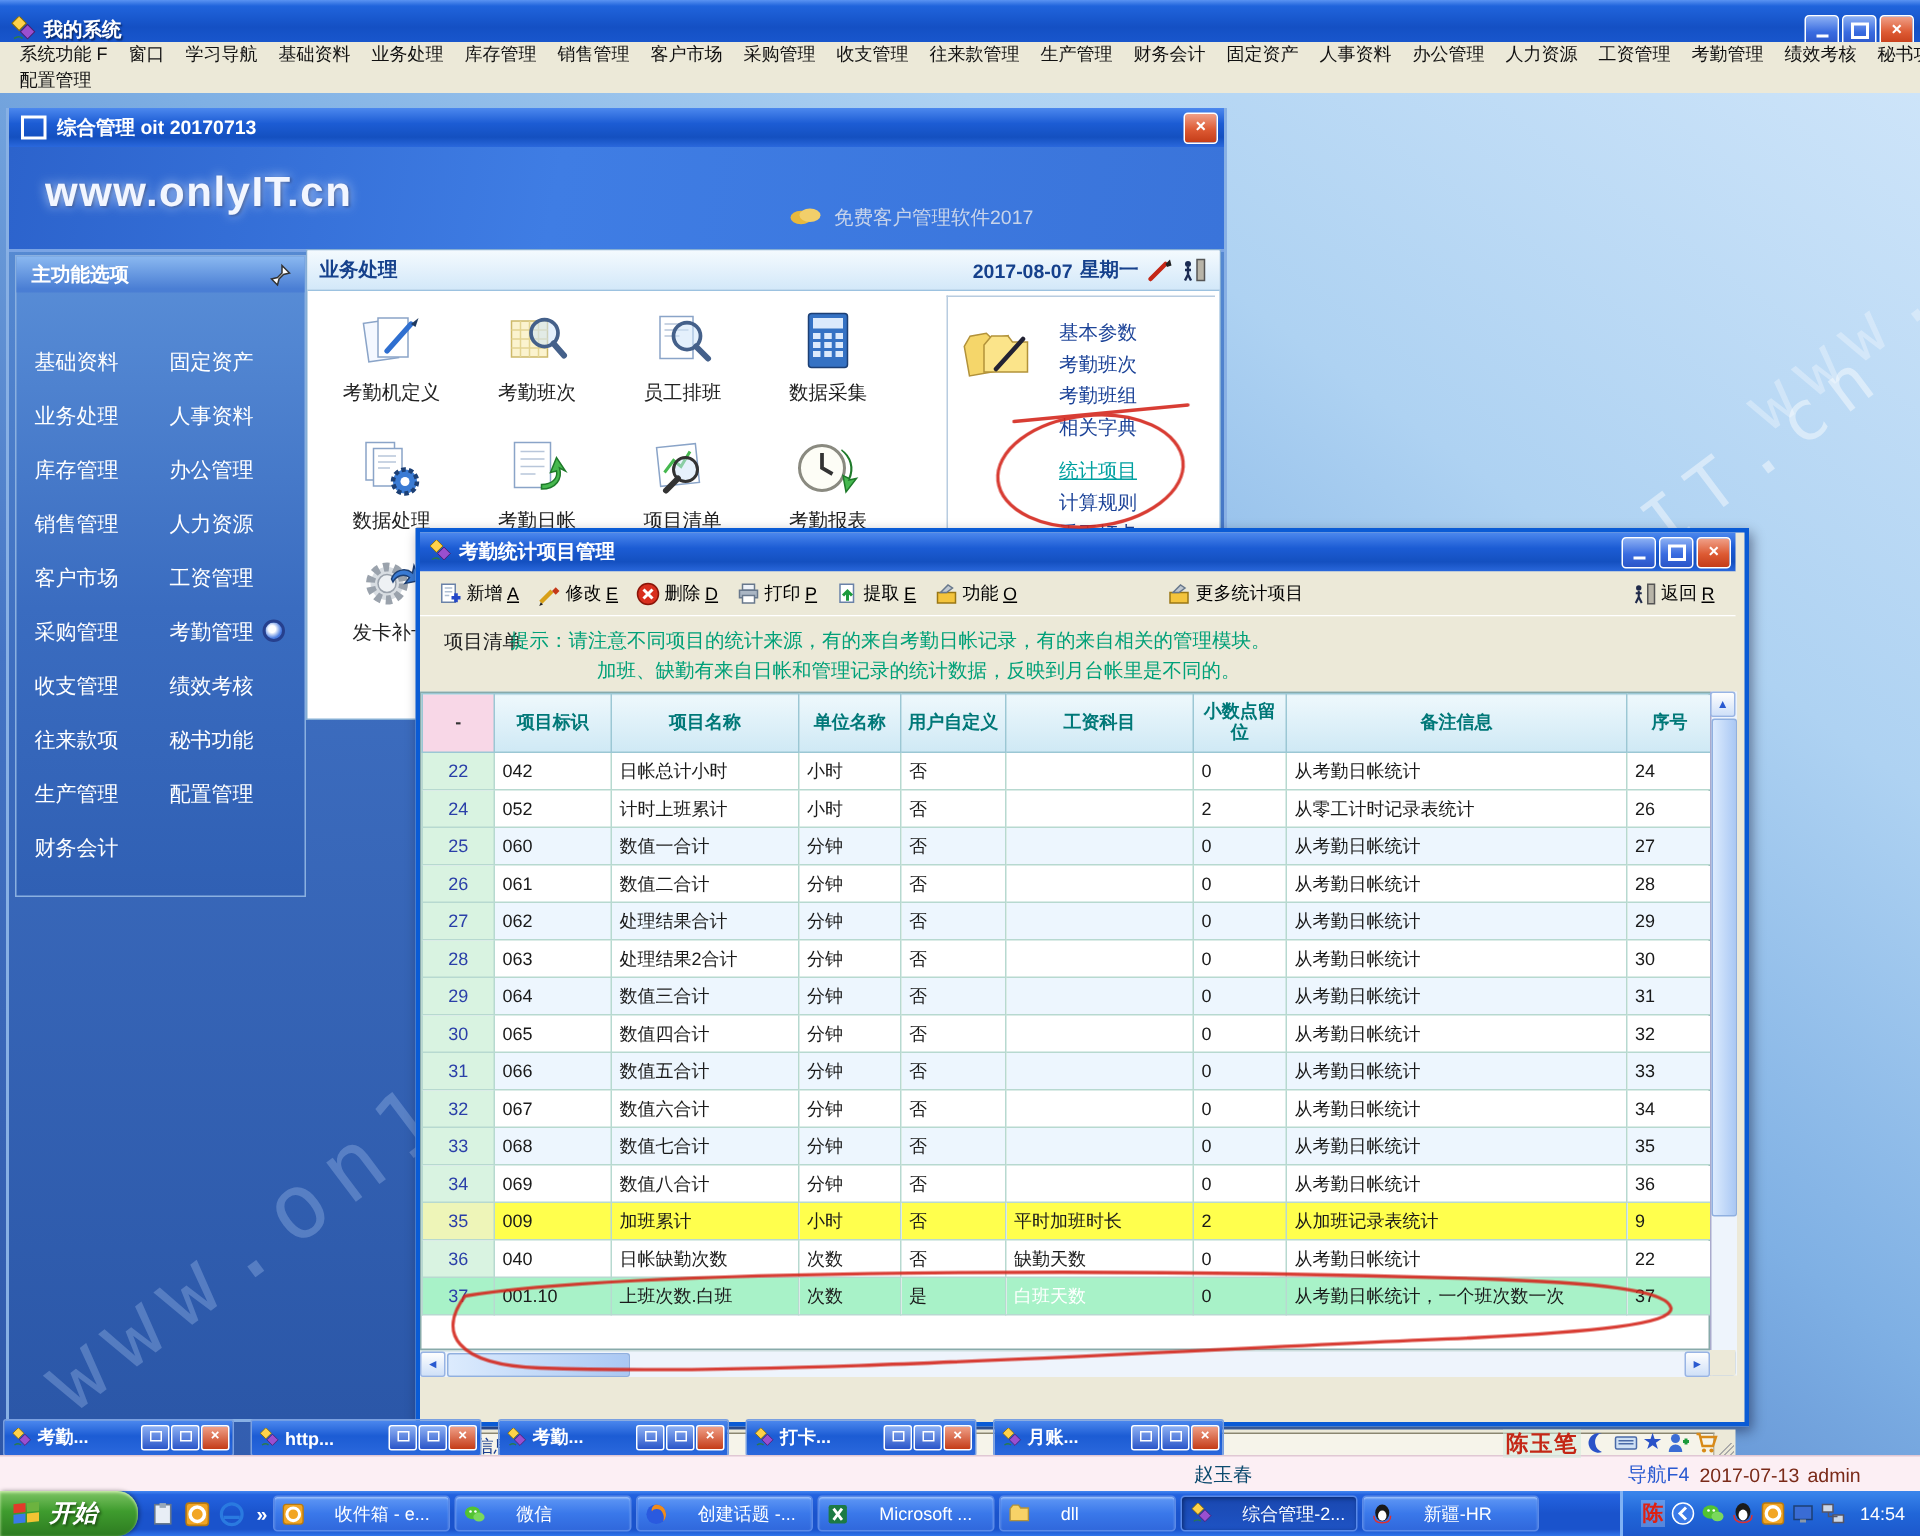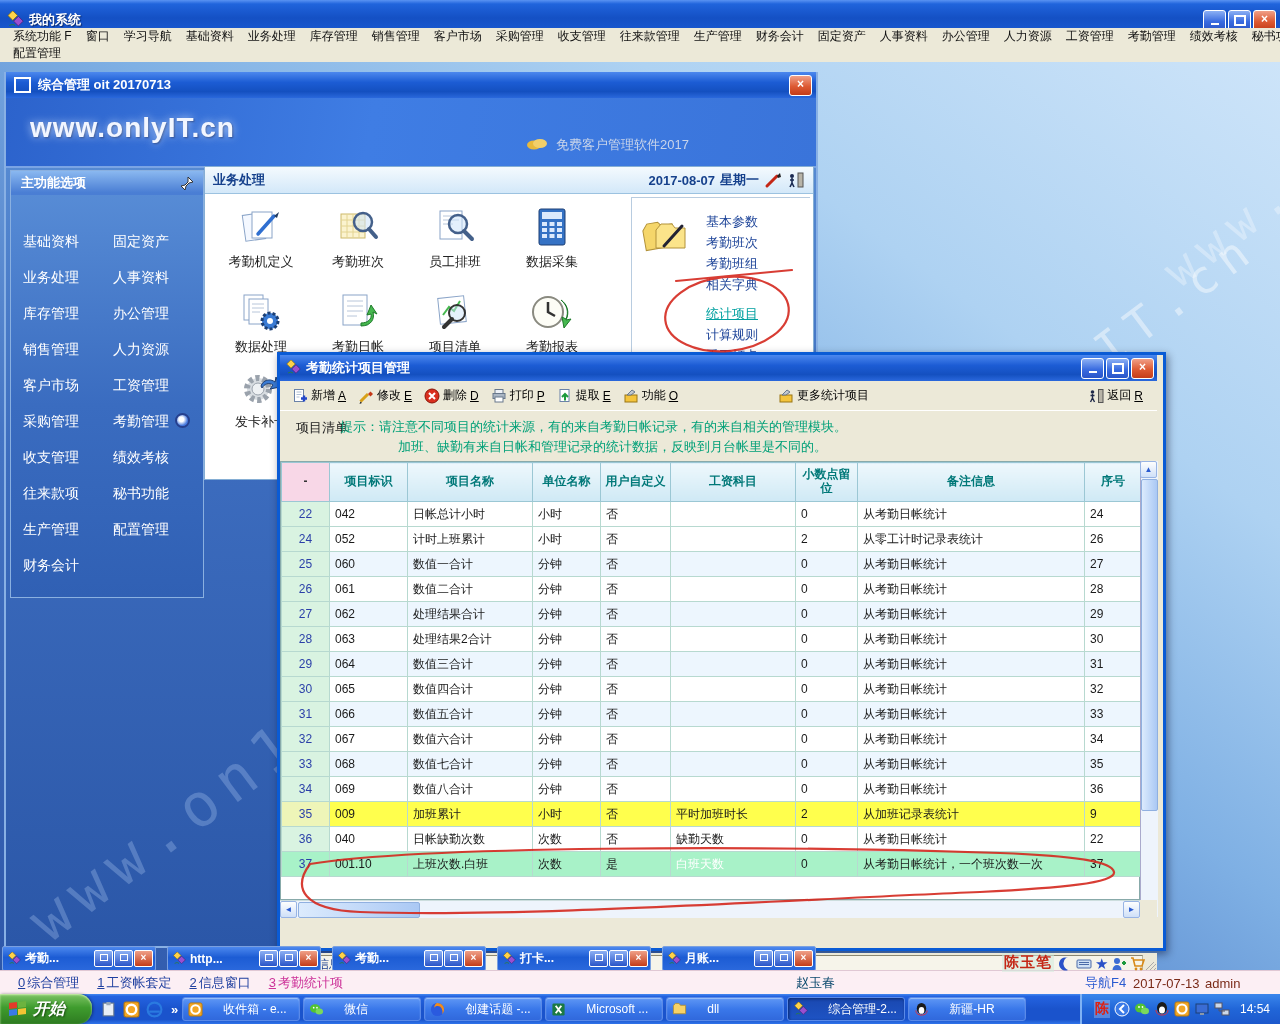--- a/index.html
+++ b/index.html
@@ -129,21 +129,21 @@
 .winlist{position:absolute;left:0;top:970px;width:1280px;height:24px;background:#fceff4;border-top:1px solid #e0c8d4;
   display:flex;align-items:center;font-size:13px;color:#1f3f9f;}
 .wl-item{margin-left:18px;white-space:nowrap;}
 .wl-item .n{text-decoration:underline;margin-right:2px;}
 .wl-item.active{color:#cc3399;}
 .wl-user{position:absolute;left:796px;color:#0c4a6e;}
 .wl-nav{position:absolute;left:1085px;color:#2a5ad0;}
 .wl-date{position:absolute;left:1133px;color:#7a2a18;}
 .wl-admin{position:absolute;left:1205px;color:#7a2a18;}
 
-.stamp{position:absolute;left:1002px;top:952px;height:20px;display:flex;align-items:flex-end;gap:3px;z-index:8;}
+.stamp{position:absolute;left:1002px;top:952px;height:20px;display:flex;align-items:center;gap:3px;z-index:8;}
 .stamp .chars{font-family:"Liberation Serif","DejaVu Serif",serif;font-weight:bold;color:#c42716;font-size:15px;
   background:rgba(210,235,220,.55);padding:0 2px;letter-spacing:1px;}
 .st-ic{width:16px;height:16px;display:inline-block;}
 .star-glyph{color:#2a52c8;font-size:15px;line-height:16px;}
 
 .taskbar{position:absolute;left:0;top:994px;width:1280px;height:30px;
   background:linear-gradient(180deg,#4488f0 0%,#2463e0 8%,#1a53cc 50%,#1a53cc 85%,#2f74ea 100%);display:flex;align-items:center;z-index:7;}
 .startbtn{width:92px;height:30px;border-radius:0 14px 14px 0;
   background:linear-gradient(180deg,#7ec465 0%,#3f9c2e 45%,#2f7e22 95%);
   box-shadow:inset 0 1px 2px #d0f0b0,1px 0 3px rgba(0,0,0,.4);display:flex;align-items:center;gap:5px;padding-left:8px;box-sizing:border-box;}
@@ -737,26 +737,20 @@
           </svg></span>
         <span class="st-ic"><svg viewBox="0 0 16 16">
             <path d="M1 2h2l2 8h7l2-6H4" fill="none" stroke="#d88a18" stroke-width="1.6"></path>
             <circle cx="6" cy="13" r="1.4" fill="#d88a18"></circle>
             <circle cx="11" cy="13" r="1.4" fill="#d88a18"></circle>
           </svg></span>
       </span>
   </div>
 
   <div class="winlist">
-    <span style="display:flex">
-        <span class="wl-item"><span class="n">0</span><span>综合管理</span></span>
-        <span class="wl-item"><span class="n">1</span><span>工资帐套定</span></span>
-        <span class="wl-item"><span class="n">2</span><span>信息窗口</span></span>
-        <span class="wl-item active"><span class="n">3</span><span>考勤统计项</span></span>
-      </span>
     <span class="wl-user">赵玉春</span>
     <span class="wl-nav">导航F4</span>
     <span class="wl-date">2017-07-13</span>
     <span class="wl-admin">admin</span>
   </div>
 
   <div class="taskbar">
     <div class="startbtn">
       <span class="flag"><svg viewBox="0 0 20 18">
             <g transform="skewY(-6)">

